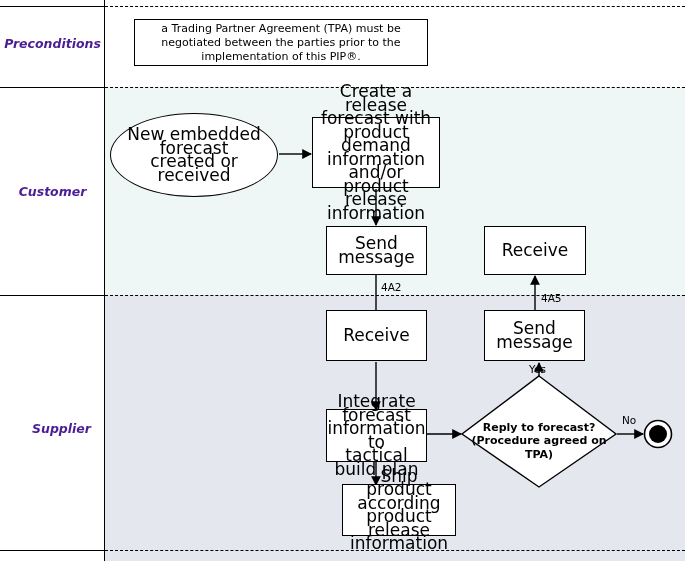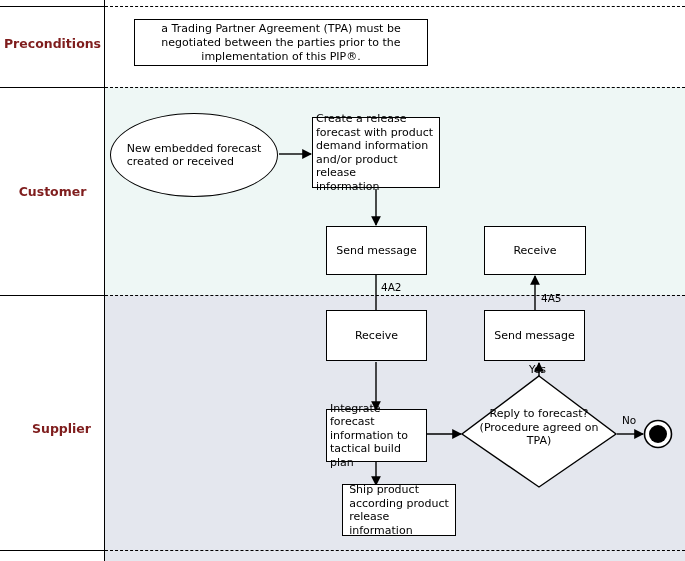--- a/index.html
+++ b/index.html
@@ -22,23 +22,24 @@
   .lane-bg.supplier{background:#e4e7ee;}
 
   
   .lane-label{
     position:absolute;
     left:0;
     width:105px;
     display:flex;
     align-items:center;
     justify-content:center;
+    font-style:italic;
     font-weight:bold;
     font-size:12.5px;
-    color:#7f1d1d;
+    color:#4c1d95;
     text-align:center;
     box-sizing:border-box;
     padding:0 2px;
   }
   .label-col-white{background:#ffffff;}
 
   
   .v-divider{
     position:absolute;
     left:104px;
@@ -61,21 +62,22 @@
 
   
   .node{
     position:absolute;
     box-sizing:border-box;
     background:#ffffff;
     border:1px solid #000;
     display:flex;
     align-items:center;
     justify-content:center;
-    font-size:11px;
+    text-align:center;
+    font-size:17px;
     line-height:13.5px;
     color:#000;
     padding:1px 3px;
     white-space:pre-line;
   }
   .node.ellipse{border-radius:50%;}
   .note-box{
     position:absolute;
     box-sizing:border-box;
     background:#ffffff;
@@ -106,22 +108,23 @@
     white-space:nowrap;
   }
   .diamond-text{
     position:absolute;
     text-align:center;
     font-size:11px;
     line-height:13.5px;
     color:#000;
     white-space:pre-line;
     display:flex;
-    align-items:flex-start;
-    justify-content:center;
+    align-items:flex-end;
+    justify-content:center;
+    font-weight:bold;
   }
 </style>
 </head>
 <body>
 
 <div id="canvas">
 
   <div class="lane-bg precond" style="top:0px;   height:87px;  width:685px;"></div>
   <div class="lane-bg customer" style="top:87px;  height:208px; width:685px;"></div>
   <div class="lane-bg supplier" style="top:295px; height:266px; width:685px;"></div>

